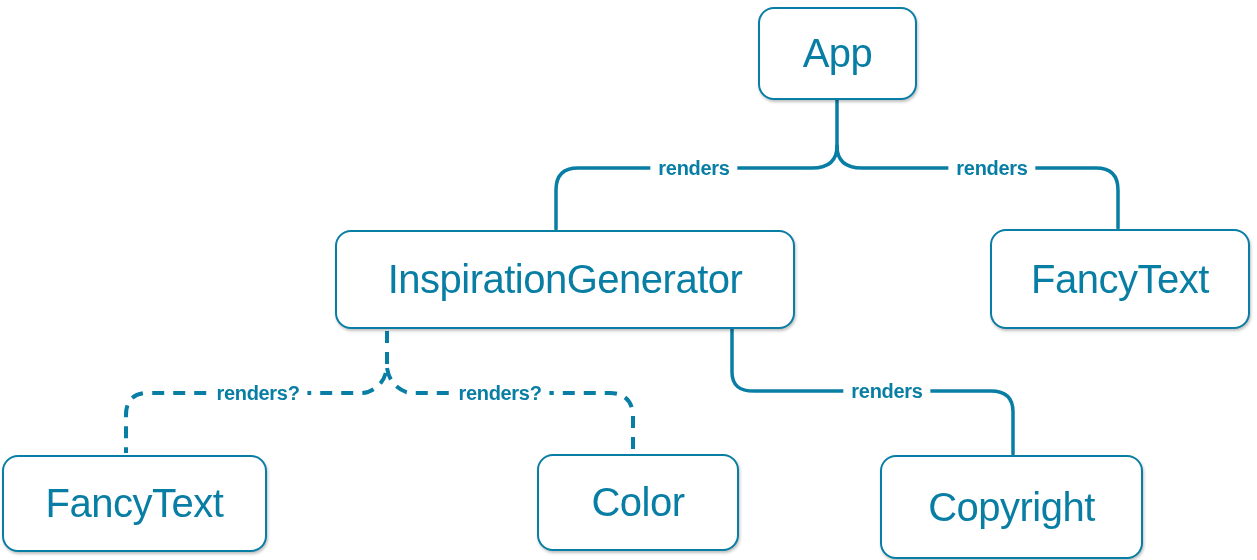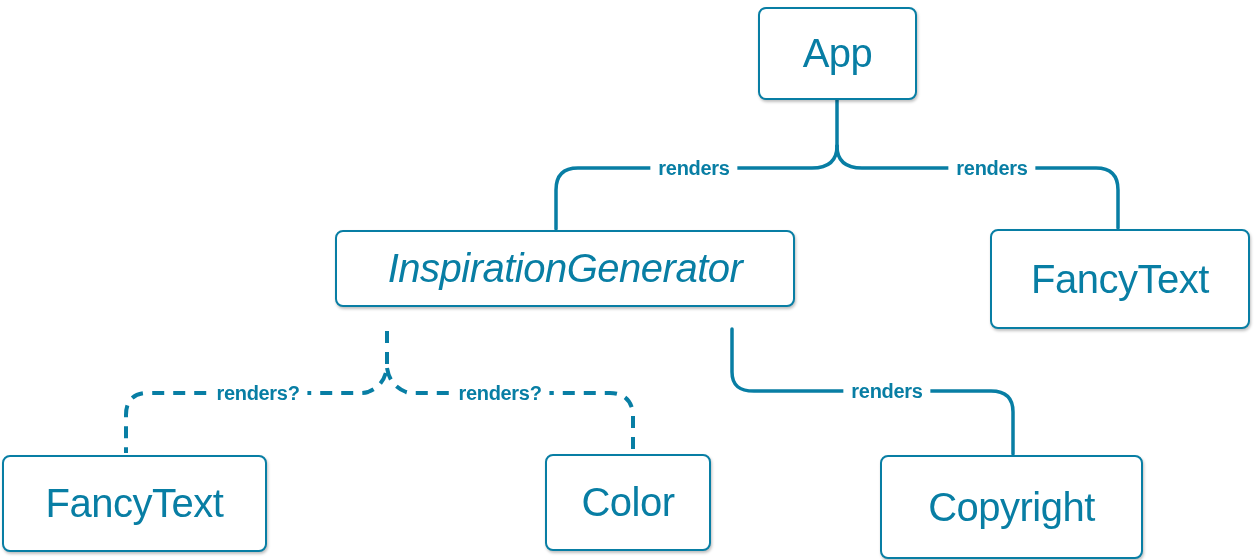--- a/index.html
+++ b/index.html
@@ -23,21 +23,21 @@
     stroke-width: 3.5px;
   }
   .edge-path.dashed {
     stroke-width: 4px;
     stroke-dasharray: 12 9;
   }
   .node {
     position: absolute;
     background: var(--node-bg);
     border: 2.5px solid var(--accent);
-    border-radius: 8px;
+    border-radius: 16px;
     box-shadow: 1px 2px 3px rgba(0, 0, 0, 0.25);
     display: flex;
     align-items: center;
     justify-content: center;
   }
   .node-label {
     color: var(--accent);
     font-size: 40px;
     font-weight: 400;
     letter-spacing: -0.5px;
@@ -50,24 +50,24 @@
     background: var(--page-bg);
     font-size: 20px;
     font-weight: 700;
     letter-spacing: -0.3px;
     padding: 0 8px;
     white-space: nowrap;
     line-height: 1.1;
   }
   
   .node-app            { left: 758px; top: 7px;   width: 159px; height: 93px; }
-  .node-inspiration    { left: 335px; top: 230px; width: 460px; height: 77px; font-style: italic; }
+  .node-inspiration    { left: 335px; top: 230px; width: 460px; height: 99px; }
   .node-fancytext-top  { left: 990px; top: 229px; width: 260px; height: 100px; }
   .node-fancytext-bot  { left: 2px;   top: 455px; width: 265px; height: 97px; }
-  .node-color          { left: 537px; top: 454px; width: 166px; height: 97px; margin-left: 8px; }
+  .node-color          { left: 537px; top: 454px; width: 202px; height: 97px; }
   .node-copyright      { left: 880px; top: 455px; width: 263px; height: 104px; }
   
   .label-app-inspiration   { left: 694px; top: 168px; }
   .label-app-fancytext     { left: 992px; top: 168px; }
   .label-insp-copyright    { left: 887px; top: 391px; }
   .label-insp-fancytext    { left: 258px; top: 393px; }
   .label-insp-color        { left: 500px; top: 393px; }
 </style>
 </head>
 <body>

